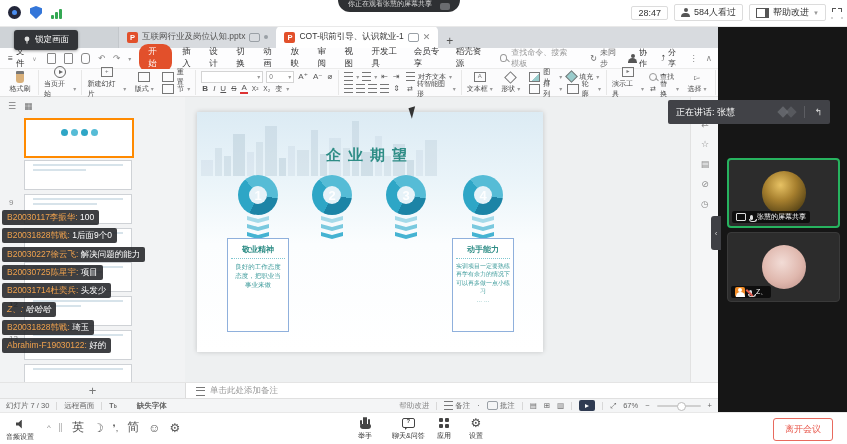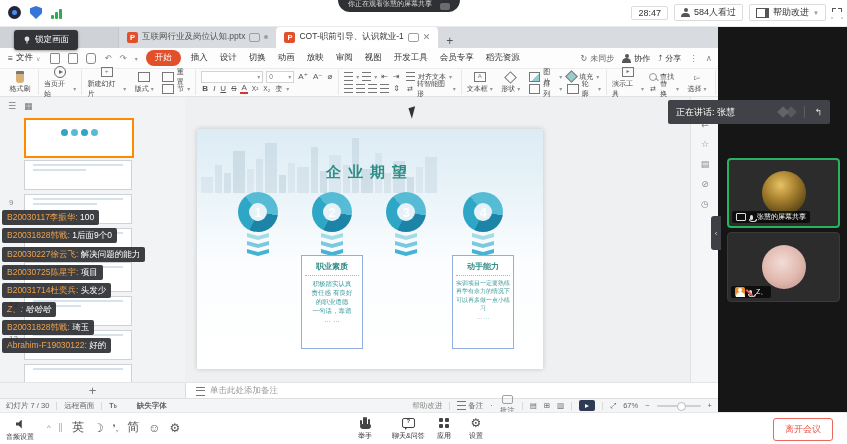--- a/index.html
+++ b/index.html
@@ -84,21 +84,21 @@
   .thumb{position:absolute;left:24px;width:106px;background:#fff;border:1px solid #cfd2d6;}
   .thumb.sel{border:2px solid #ff8a00;}
   .tline{height:2px;background:#d7e3ea;margin:3px 8px 0 8px;}
   .gnum{position:absolute;left:9px;font-size:8px;color:#8a8a8a;}
   .bub{position:absolute;left:2px;background:rgba(35,36,40,.88);border-radius:2px;padding:1.5px 5px;
        font-size:8.5px;white-space:nowrap;z-index:20;}
   .bub b{color:#efa14d;font-weight:normal;}
   .bub span{color:#fff;}
   .canvas{left:185px;top:0;width:505px;height:285px;background:#eef0f1;}
   .slide{position:absolute;left:12px;top:15px;width:346px;height:240px;box-shadow:0 0 5px rgba(0,0,0,.18);
-         background:linear-gradient(180deg,#dcebf4 0%,#eaf4f9 28%,#fbfdfe 55%,#ffffff 100%);overflow:hidden;margin-top:17px;}
+         background:linear-gradient(180deg,#dcebf4 0%,#eaf4f9 28%,#fbfdfe 55%,#ffffff 100%);overflow:hidden;}
   .sky{position:absolute;left:0;top:0;width:100%;height:64px;display:flex;align-items:flex-end;gap:2px;padding:0 4px;box-sizing:border-box;}
   .sky i{display:block;background:#b6c9d6;opacity:.45;}
   .stitle{position:absolute;left:0;top:34px;width:100%;text-align:center;font-size:15px;font-weight:bold;
           color:#2e8d86;letter-spacing:7px;z-index:3;}
   .dn{position:absolute;top:63px;width:62px;display:flex;flex-direction:column;align-items:center;z-index:3;}
   .donut{width:40px;height:40px;border-radius:50%;position:relative;
          background:conic-gradient(from -40deg,#56bcd6 0 140deg,#1c84a6 140deg 245deg,#2ea6c6 245deg 360deg);}
   .donut .hole{position:absolute;inset:11px;border-radius:50%;background:#e6f2f8;}
   .donut .n{position:absolute;inset:0;display:flex;align-items:center;justify-content:center;
             color:rgba(255,255,255,.92);font-size:13px;font-weight:bold;z-index:2;}
@@ -242,20 +242,24 @@
       <span class="mitem">插入</span>
       <span class="mitem">设计</span>
       <span class="mitem">切换</span>
       <span class="mitem">动画</span>
       <span class="mitem">放映</span>
       <span class="mitem">审阅</span>
       <span class="mitem">视图</span>
       <span class="mitem">开发工具</span>
       <span class="mitem">会员专享</span>
       <span class="mitem">稻壳资源</span>
+      <span class="fx" style="gap:4px;color:#999;font-size:8px;margin-left:4px;">
+        <span class="imag"></span>
+        <span>查找命令、搜索模板</span>
+      </span>
       <span style="flex:1"></span>
       <span class="fx" style="gap:3px;color:#666;font-size:8px;">↻ <span>未同步</span></span>
       <span class="fx" style="gap:3px;font-size:8px;">
           <span class="iuser"></span>
           <span>协作</span>
         </span>
       <span class="fx" style="gap:3px;font-size:8px;">⤴ <span>分享</span></span>
       <span class="gray">⋮</span>
       <span class="gray">∧</span>
     </div>
@@ -563,27 +567,25 @@
           <div class="dn" style="left:255px;">
             <div class="donut">
                 <span class="hole"></span>
                 <span class="n">4</span>
               </div>
             <span class="chv" style="opacity:.45;"></span>
               <span class="chv" style="opacity:.7;"></span>
               <span class="chv"></span>
           </div>
 
-          <div class="bx" style="left:104px;">
-            <h4>职业素质</h4>
-              <p class="pre">积极踏实认真
-责任感 有良好
-的职业道德
-一句话，靠谱
-… …</p>
+          <div class="bx" style="left:30px;">
+            <h4>敬业精神</h4>
+              <p class="pre">良好的工作态度
+态度，把职业当
+事业来做</p>
           </div>
           <div class="bx small" style="left:255px;">
             <h4>动手能力</h4>
               <p class="pre">实训项目一定要熟练
 再学有余力的情况下
 可以再多做一点小练
 习
 … …</p>
           </div>
         </div>
@@ -619,21 +621,21 @@
           <span>缺失字体</span>
         </span>
       <span class="spacer"></span>
       <span style="color:#888;">帮助改进</span>
       <span class="sdiv"></span>
       <span class="fx" style="gap:2px;">
           <span class="il"></span>
           <span>备注</span>
         </span>
       <span>·</span>
-      <span class="fx" style="gap:2px;flex-direction:column;">
+      <span class="fx" style="gap:2px;">
           <span class="tbub"></span>
           <span>批注</span>
         </span>
       <span class="sdiv"></span>
       <span>▤</span>
       <span>⊞</span>
       <span>▥</span>
       <span class="sdiv"></span>
       <span class="pbtn">
           <i></i>

